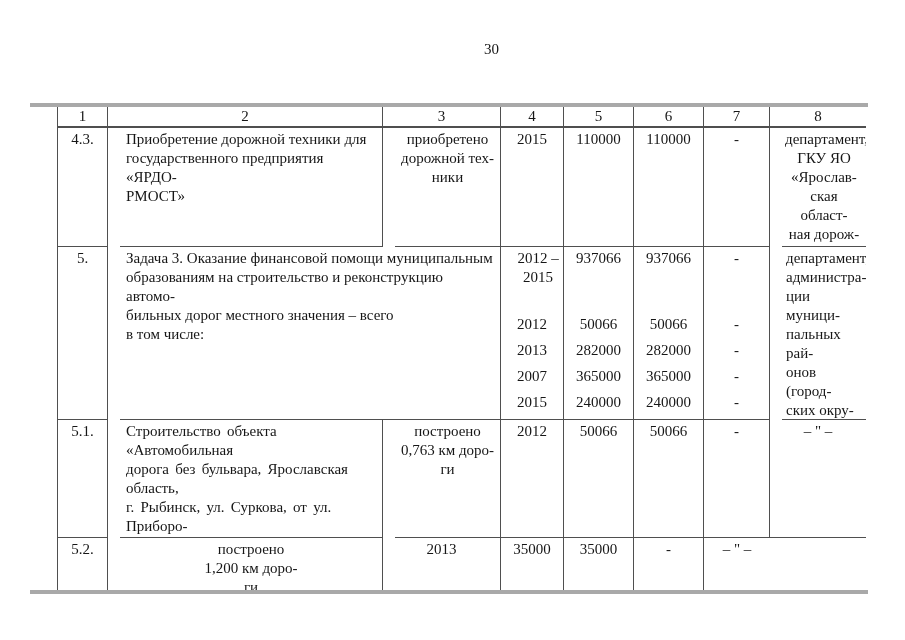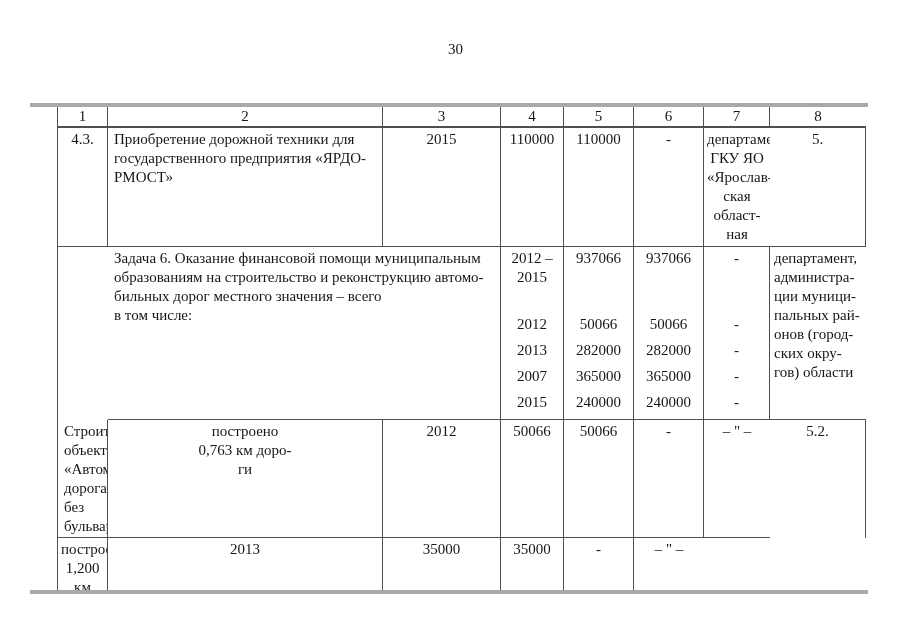--- a/index.html
+++ b/index.html
@@ -7,24 +7,24 @@
     position: relative;
     width: 905px;
     height: 640px;
     background: #ffffff;
     overflow: hidden;
     font-family: "Liberation Serif", serif;
     color: #161616;
   }
   .page-number {
     position: absolute;
-    left: 448px;
+    left: 419px;
     top: 40px;
     width: 80px;
-    text-align: left;
+    text-align: right;
     font-size: 15px;
     line-height: 19px;
   }
   
   .rule { position: absolute; background: #a9a9a9; }
   .rule-top    { left: 30px; top: 103px; width: 838px; height: 4px; }
   .rule-bottom { left: 30px; top: 590px; width: 838px; height: 4px; }
   .rule-right  { left: 863px; top: 103px; width: 3px;  height: 491px; }
 
   .tbl {
@@ -46,21 +46,21 @@
     padding: 2px 3px 0 3px;
     overflow: hidden;
   }
   .hdr {
     display: flex;
     align-items: center;
     justify-content: center;
     padding: 0;
     border-bottom-width: 2px;
   }
-  .pre { white-space: pre-line; }
+  .pre { white-space: pre-line; margin-left: 12px; }
   .ctr { text-align: center; }
   .lft { text-align: left; padding-left: 6px; padding-right: 5px; }
   .jst { word-spacing: 2.5px; }
   .span23 { grid-column: 2 / 4; }
   .lastrow { border-bottom: none; }
   .lastcol { border-right: none; }
   .exec-left { text-align: left; padding-left: 4px; padding-right: 2px; }
   
   .stack { display: flex; flex-direction: column; justify-content: space-between; }
   .stack .e0 { height: 68px; }
@@ -85,33 +85,36 @@
     <div class="cell hdr">4</div>
     <div class="cell hdr">5</div>
     <div class="cell hdr">6</div>
     <div class="cell hdr">7</div>
     <div class="cell hdr lastcol">8</div>
 
     <div class="cell ctr">4.3.</div>
     <div class="cell lft pre">Приобретение дорожной техники для
 государственного предприятия «ЯРДО-
 РМОСТ»</div>
+    <div class="cell ctr pre">приобретено
+дорожной тех-
+ники</div>
     <div class="cell ctr">2015</div>
     <div class="cell ctr">110000</div>
     <div class="cell ctr">110000</div>
     <div class="cell ctr">-</div>
     <div class="cell ctr pre lastcol">департамент,
 ГКУ ЯО
 «Ярослав-
 ская област-
 ная дорож-
 ная служба»</div>
 
     <div class="cell ctr">5.</div>
-    <div class="cell lft pre span23">Задача 6. Оказание финансовой помощи муниципальным
+    <div class="cell lft pre span23">Задача 3. Оказание финансовой помощи муниципальным
 образованиям на строительство и реконструкцию автомо-
 бильных дорог местного значения – всего
 в том числе:</div>
     <div class="cell ctr stack">
       <div class="e0 pre">2012 –
 2015</div>
       <div class="e">2012</div>
       <div class="e">2013</div>
       <div class="e">2007</div>
       <div class="e">2015</div>
@@ -138,20 +141,21 @@
       <div class="e">-</div>
     </div>
     <div class="cell exec-left pre lastcol">департамент,
 администра-
 ции муници-
 пальных рай-
 онов (город-
 ских окру-
 гов) области</div>
 
+    <div class="cell ctr">5.1.</div>
     <div class="cell lft pre jst">Строительство объекта «Автомобильная
 дорога без бульвара, Ярославская область,
 г. Рыбинск, ул. Суркова, от ул. Приборо-
 строителей до ул. Черепанова» в Рыбин-
 ском муниципальном районе Ярославской
 области</div>
     <div class="cell ctr pre">построено
 0,763 км доро-
 ги</div>
     <div class="cell ctr">2012</div>

